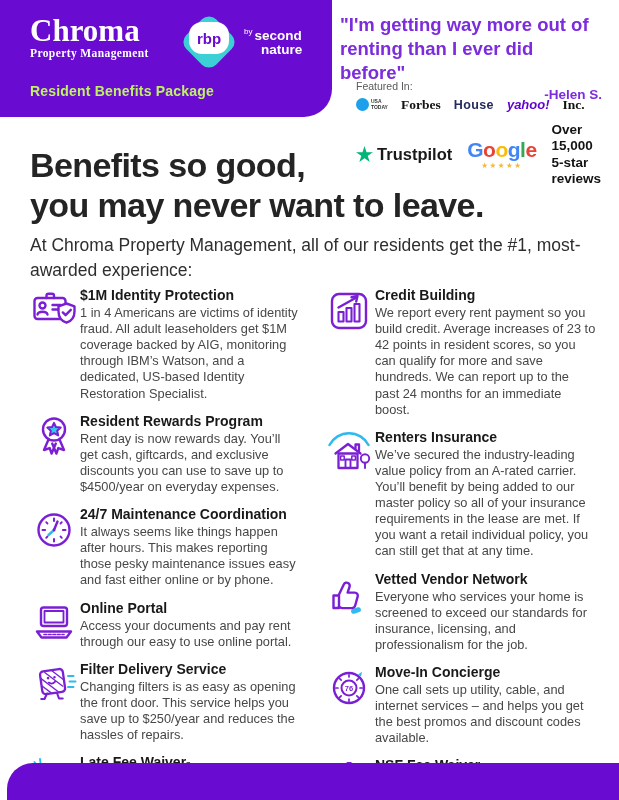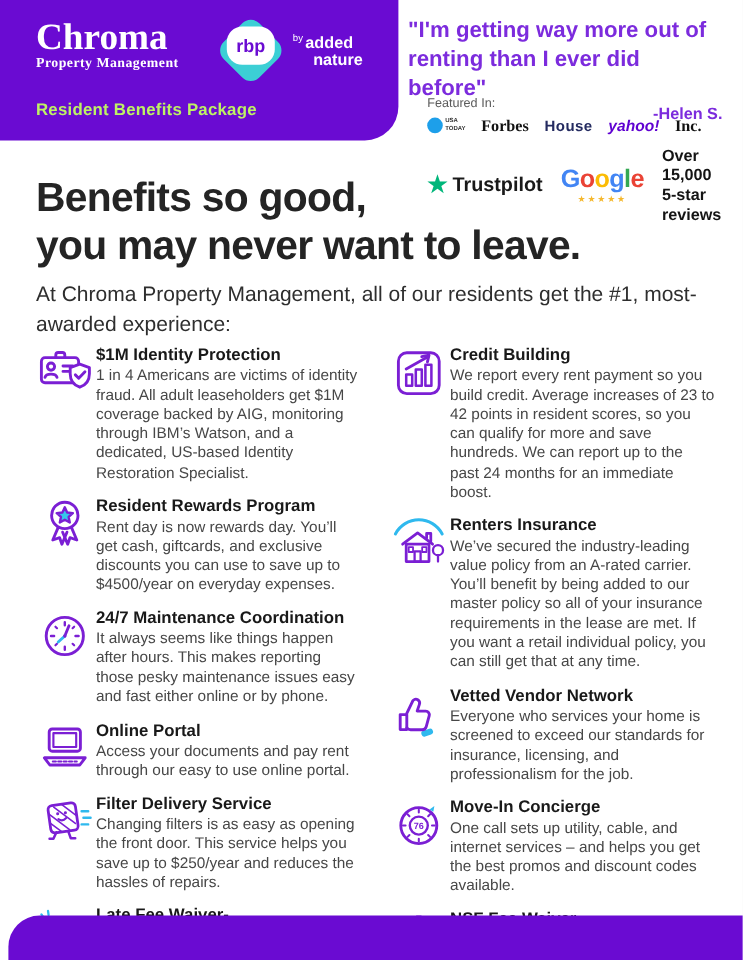--- a/index.html
+++ b/index.html
@@ -166,21 +166,21 @@
     <div class="brand">
       <div class="brand-name">Chroma</div>
       <div class="brand-sub">Property Management</div>
     </div>
     <div class="rbp-group">
       <div class="rbp-badge">
         <div class="rbp-diamond"></div>
         <div class="rbp-squircle">rbp</div>
       </div>
       <div class="sn-logo">
-        <span class="sn-by">by</span><span>added</span>
+        <span class="sn-by">by</span><span>second</span>
         <span class="sn-line2">nature</span>
       </div>
     </div>
     <div class="package-label">Resident Benefits Package</div>
   </div>
 
   <div class="testimonial">
     <div class="quote">"I'm getting way more out of renting than I ever did before"</div>
     <div class="attribution">-Helen S.</div>
   </div>

